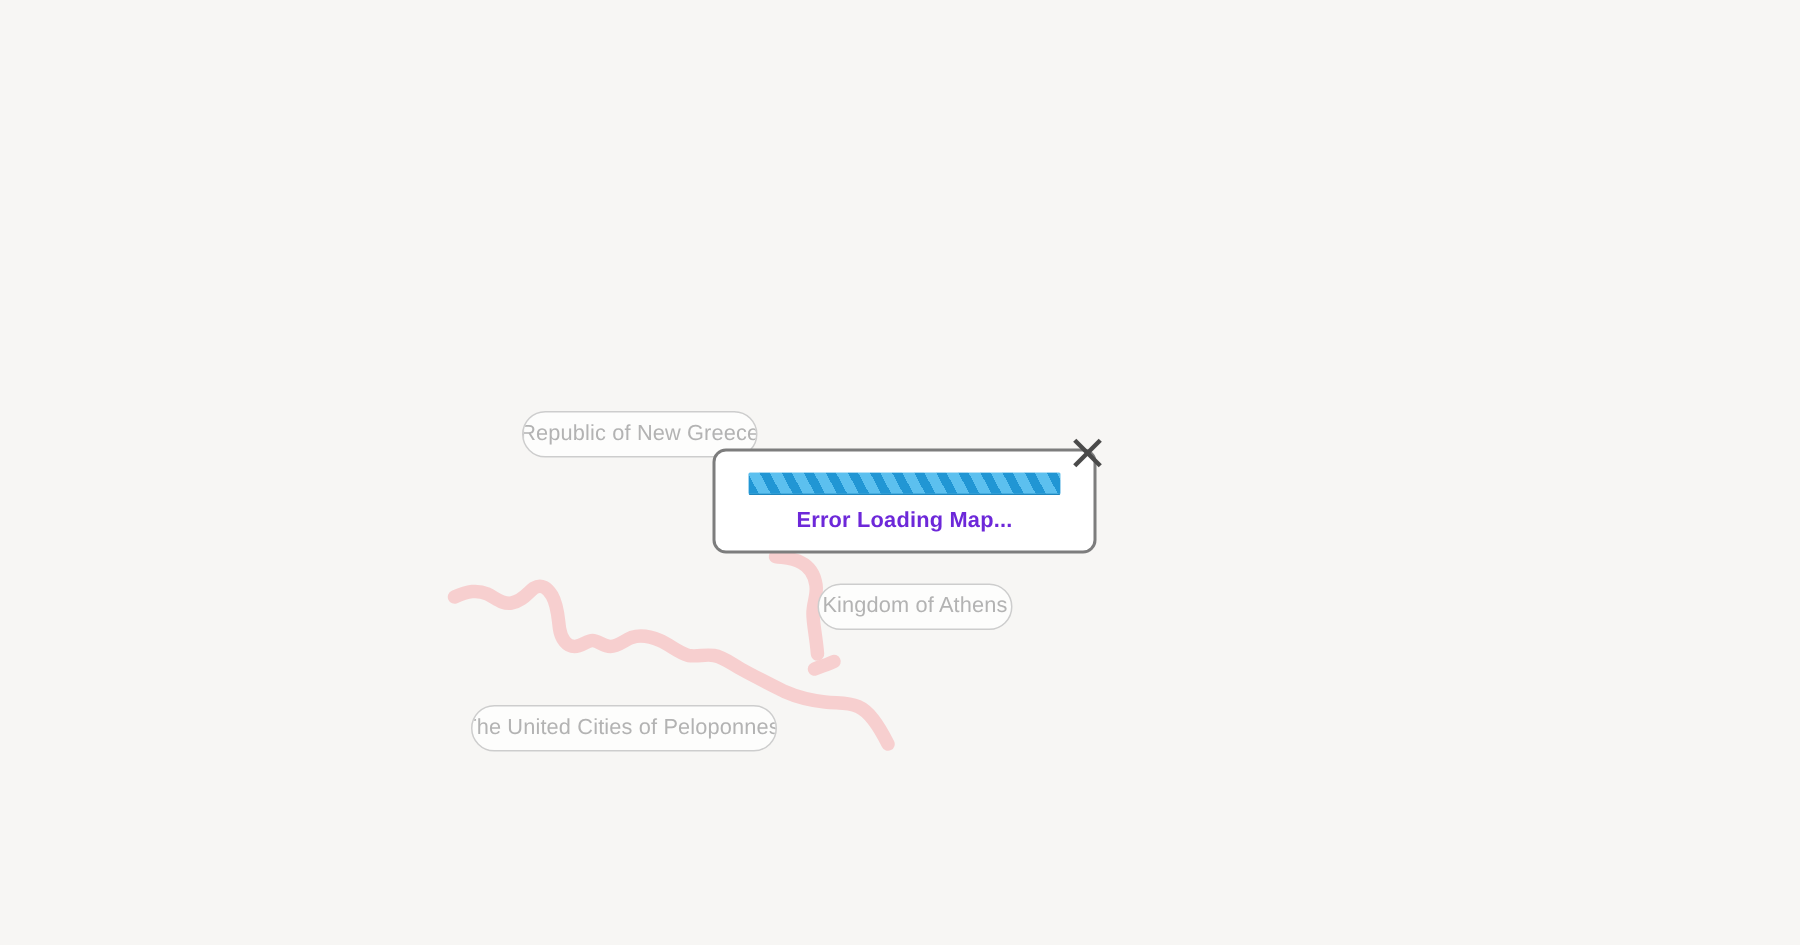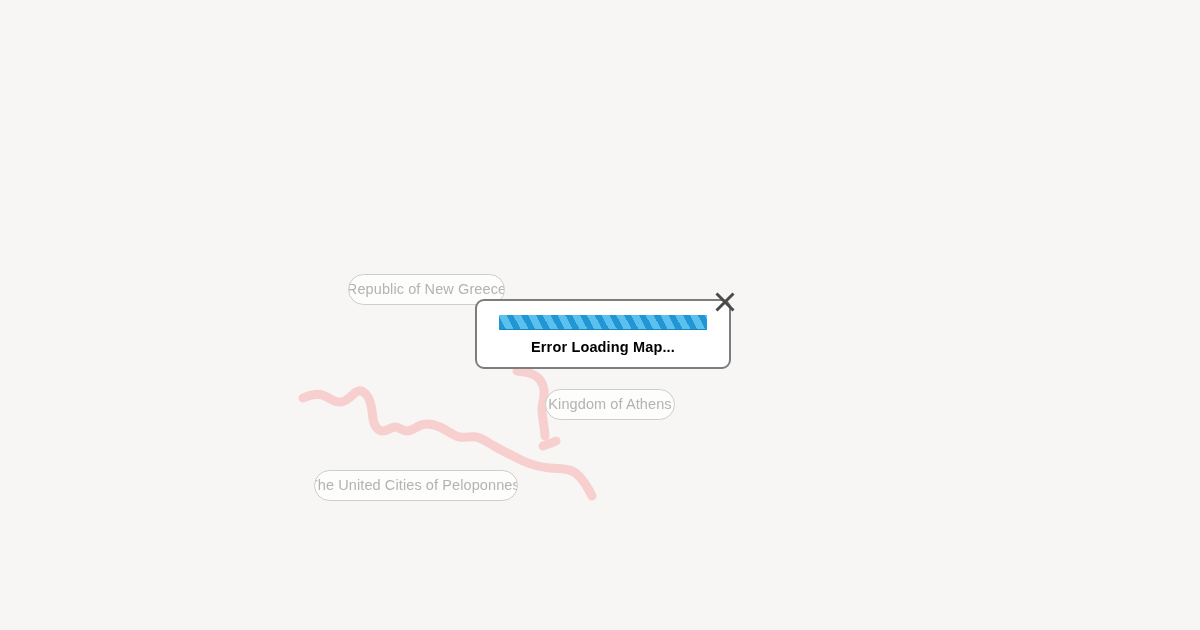--- a/index.html
+++ b/index.html
@@ -97,21 +97,21 @@
       #5cc0ef 6px,
       #5cc0ef 13px
     );
     border-bottom: 1px solid #1f86bd;
   }
 
   #error-message {
     margin-top: 9px;
     font-size: 14.5px;
     font-weight: bold;
-    color: #000000;
+    color: #6d28d9;
     letter-spacing: 0.15px;
   }
 
   #dialog-close-button {
     position: absolute;
     right: -9px;
     top: -12px;
     width: 26px;
     height: 26px;
     display: flex;

